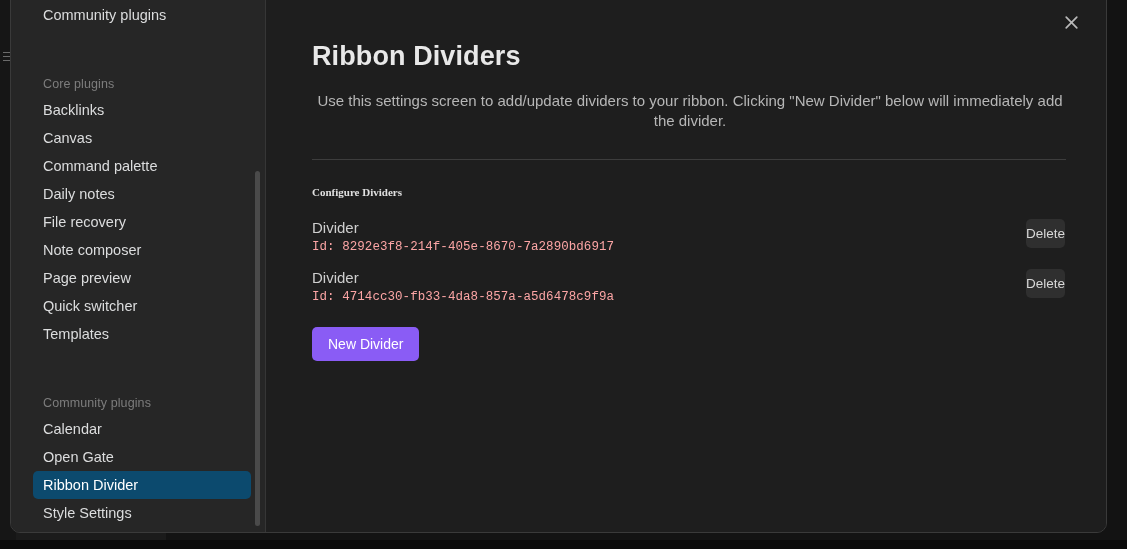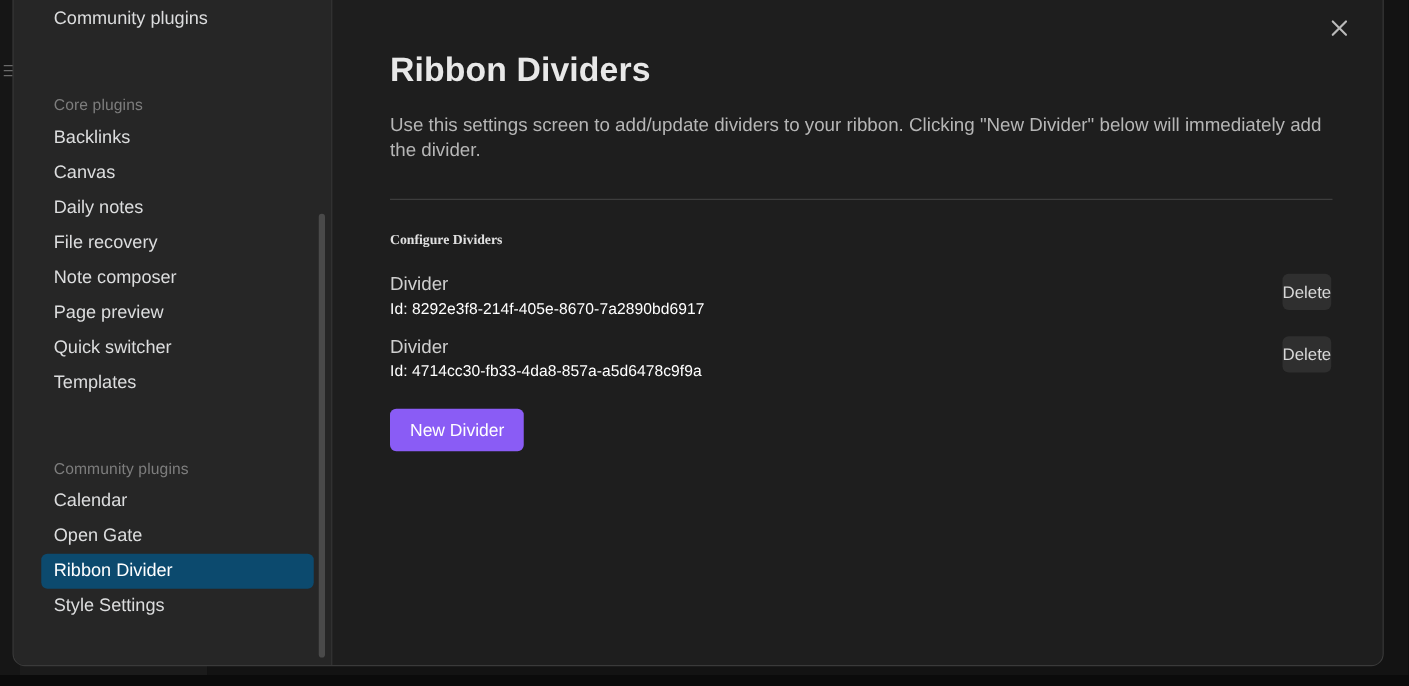--- a/index.html
+++ b/index.html
@@ -184,20 +184,21 @@
     letter-spacing: 0.1px;
     margin-bottom: 19px;
   }
 
   .page-desc {
     font-size: 15px;
     line-height: 20px;
     color: #b6b6b6;
     max-width: 756px;
     margin-bottom: 28px;
+    text-align: center;
   }
 
   .section-rule {
     height: 1px;
     background: #3d3d3d;
     width: 754px;
     margin-bottom: 26px;
   }
 
   .section-title {
@@ -219,23 +220,24 @@
   }
   .divider-info { padding-top: 1px; }
   .divider-name {
     font-size: 15px;
     color: #cfcfcf;
     line-height: 19px;
     margin-bottom: 2px;
   }
   .divider-id {
     font-size: 12.5px;
-    color: #ffffff;
+    color: #fca5a5;
     line-height: 16px;
     letter-spacing: 0.05px;
+    font-family: Liberation Mono, monospace;
   }
 
   .btn {
     border: none;
     border-radius: 5px;
     cursor: pointer;
     font-family: "Liberation Sans", sans-serif;
     white-space: nowrap;
   }
   .btn-delete {
@@ -288,20 +290,23 @@
           <span>Core plugins</span>
         </div>
 
         <div class="nav-item">
           <span>Backlinks</span>
         </div>
         <div class="nav-item">
           <span>Canvas</span>
         </div>
         <div class="nav-item">
+          <span>Command palette</span>
+        </div>
+        <div class="nav-item">
           <span>Daily notes</span>
         </div>
         <div class="nav-item">
           <span>File recovery</span>
         </div>
         <div class="nav-item">
           <span>Note composer</span>
         </div>
         <div class="nav-item">
           <span>Page preview</span>

